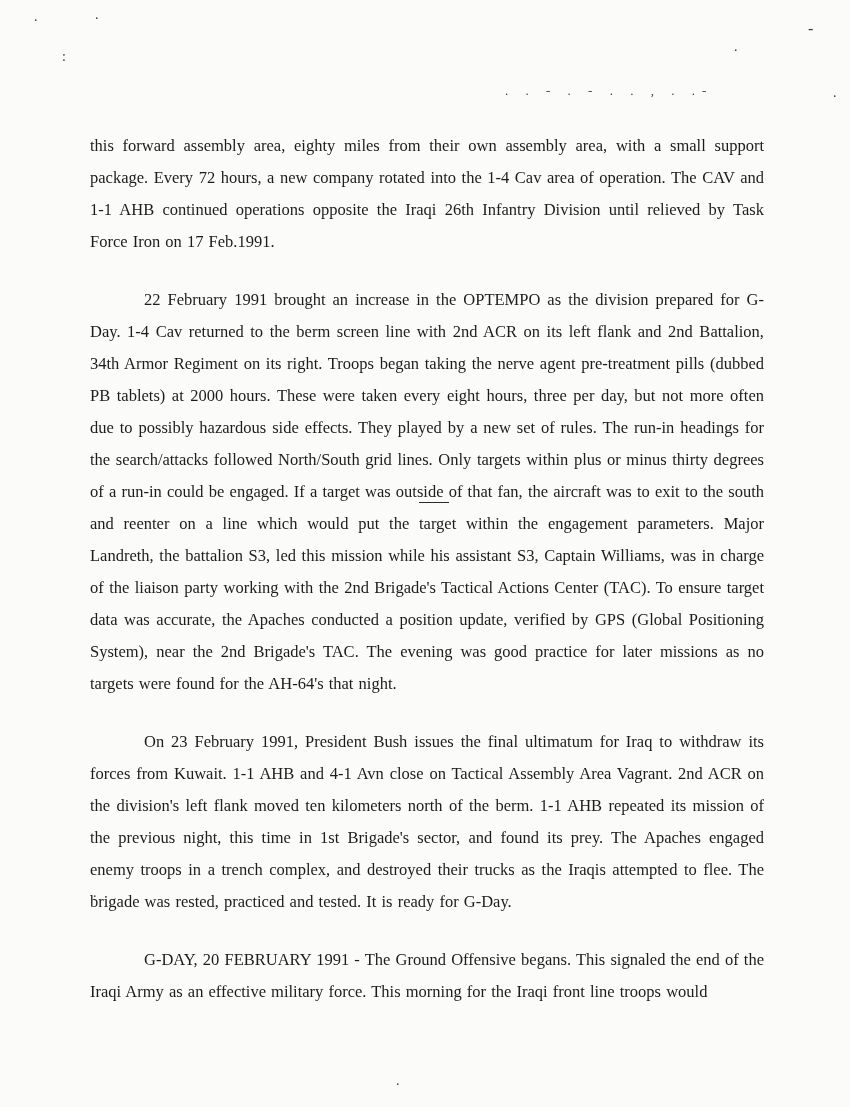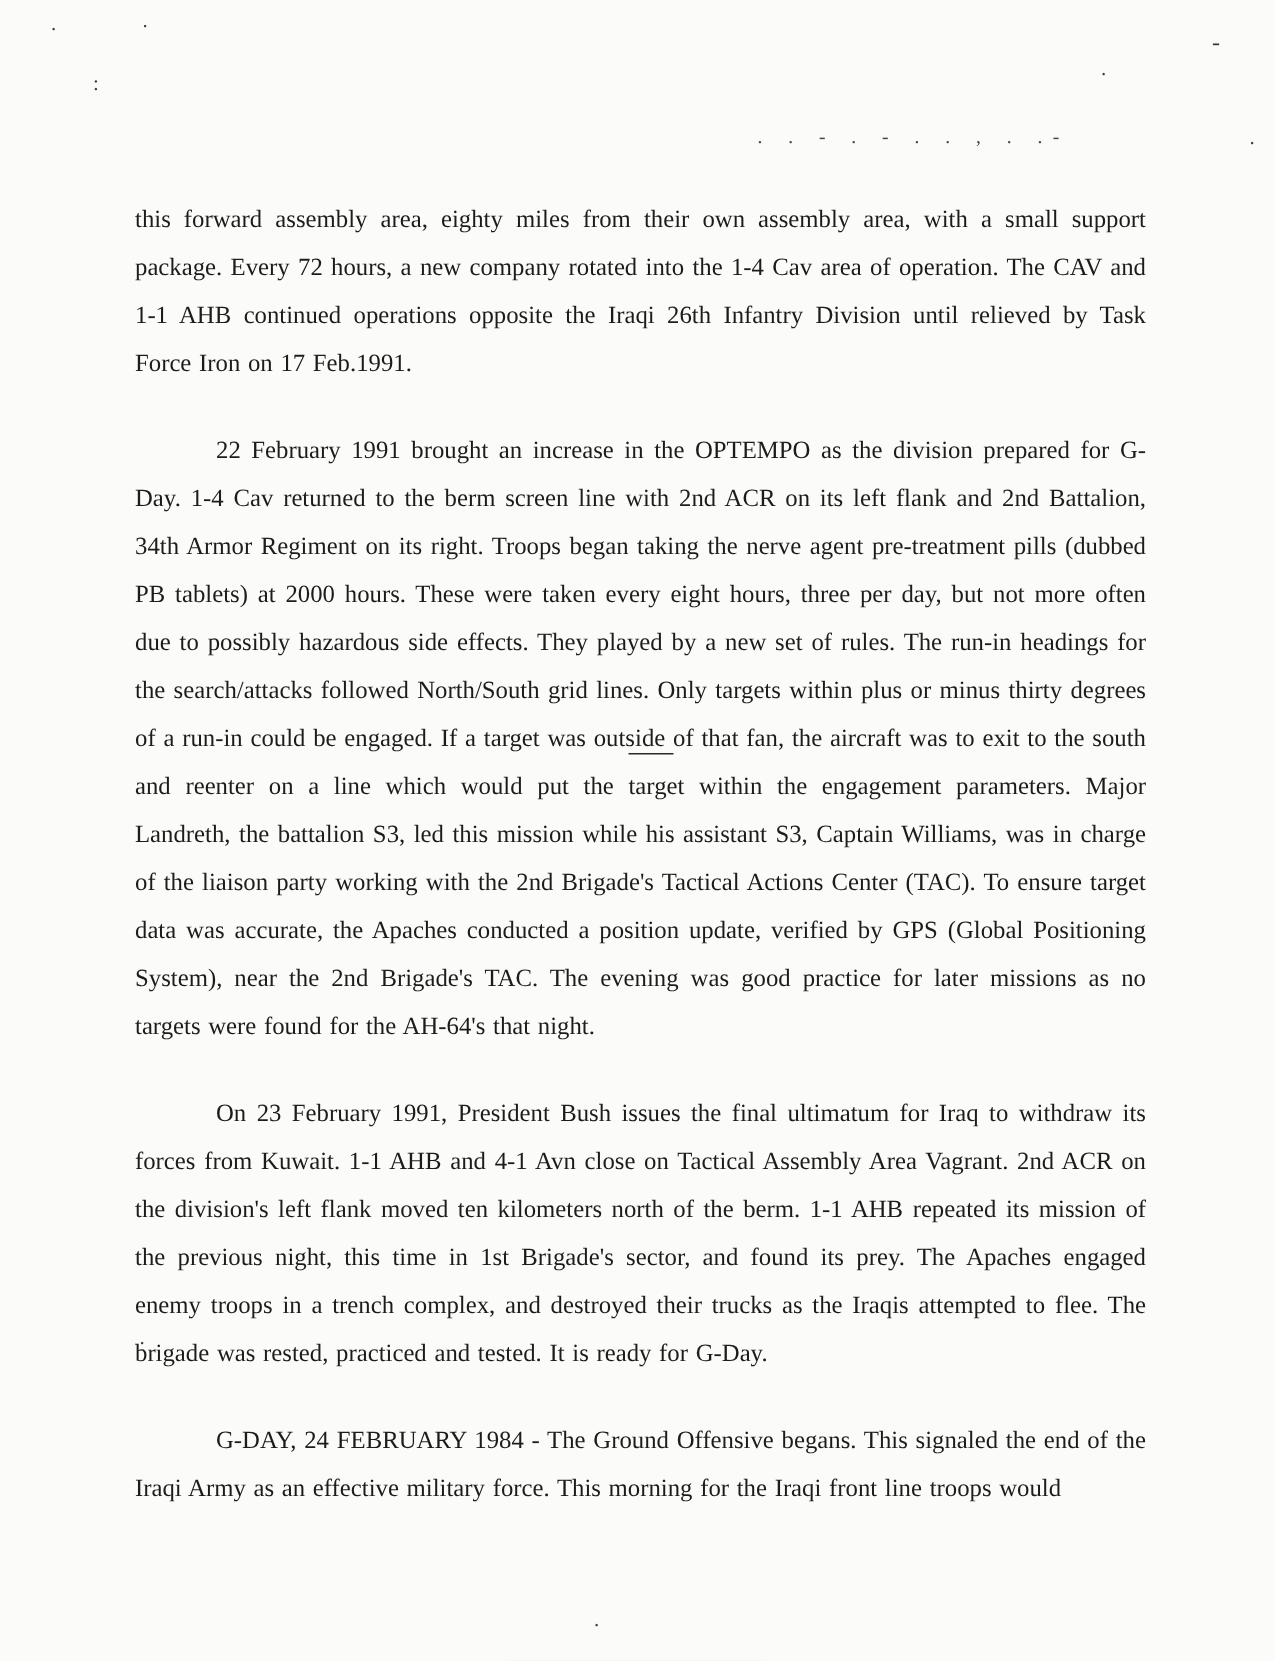--- a/index.html
+++ b/index.html
@@ -71,16 +71,16 @@
   <span class="mark m6">. .  -  .  -  .  .  ,  .  .-</span>
   <span class="mark m7">.</span>
   <span class="mark m8">.</span>
   <span class="mark m9">.</span>
   <div class="stray-underline"></div>
 
   <div class="content">
     <p class="para no-indent">this forward assembly area, eighty miles from their own assembly area, with a small support package.  Every 72 hours, a new company rotated into the 1-4 Cav area of operation.  The CAV and 1-1 AHB continued operations opposite the Iraqi 26th Infantry Division until relieved by Task Force Iron on 17 Feb.1991.</p>
     <p class="para">22 February 1991 brought an increase in the OPTEMPO as the division prepared for G-Day.  1-4 Cav returned to the berm screen line with 2nd ACR on its left flank and 2nd Battalion, 34th Armor Regiment on its right.  Troops began taking the nerve agent pre-treatment pills (dubbed PB tablets) at 2000 hours.  These were taken every eight hours, three per day, but not more often due to possibly hazardous side effects.  They played by a new set of rules.  The run-in headings for the search/attacks followed North/South grid lines.  Only targets within plus or minus thirty degrees of a run-in could be engaged.  If a target was outside of that fan, the aircraft was to exit to the south and reenter on a line which would put the target within the engagement parameters.  Major Landreth, the battalion S3, led this mission while his assistant S3, Captain Williams, was in charge of the liaison party working with the 2nd Brigade's Tactical Actions Center (TAC).  To ensure target data was accurate, the Apaches conducted a position update, verified by GPS (Global Positioning System), near the 2nd Brigade's TAC.  The evening was good practice for later missions as no targets were found for the AH-64's that night.</p>
     <p class="para">On 23 February 1991, President Bush issues the final ultimatum for Iraq to withdraw its forces from Kuwait.  1-1 AHB and 4-1 Avn close on Tactical Assembly Area Vagrant.  2nd ACR on the division's left flank moved ten kilometers north of the berm.  1-1 AHB repeated its mission of the previous night, this time in 1st Brigade's sector, and found its prey.  The Apaches engaged enemy troops in a trench complex, and destroyed their trucks as the Iraqis attempted to flee.  The brigade was rested, practiced and tested.  It is ready for G-Day.</p>
-    <p class="para">G-DAY, 24 FEBRUARY 1984 - The Ground Offensive begans.  This signaled the end of the Iraqi Army as an effective military force.  This morning for the Iraqi front line troops would</p>
+    <p class="para">G-DAY, 20 FEBRUARY 1991 - The Ground Offensive begans.  This signaled the end of the Iraqi Army as an effective military force.  This morning for the Iraqi front line troops would</p>
   </div>
 
 </div>
 
 </body></html>

